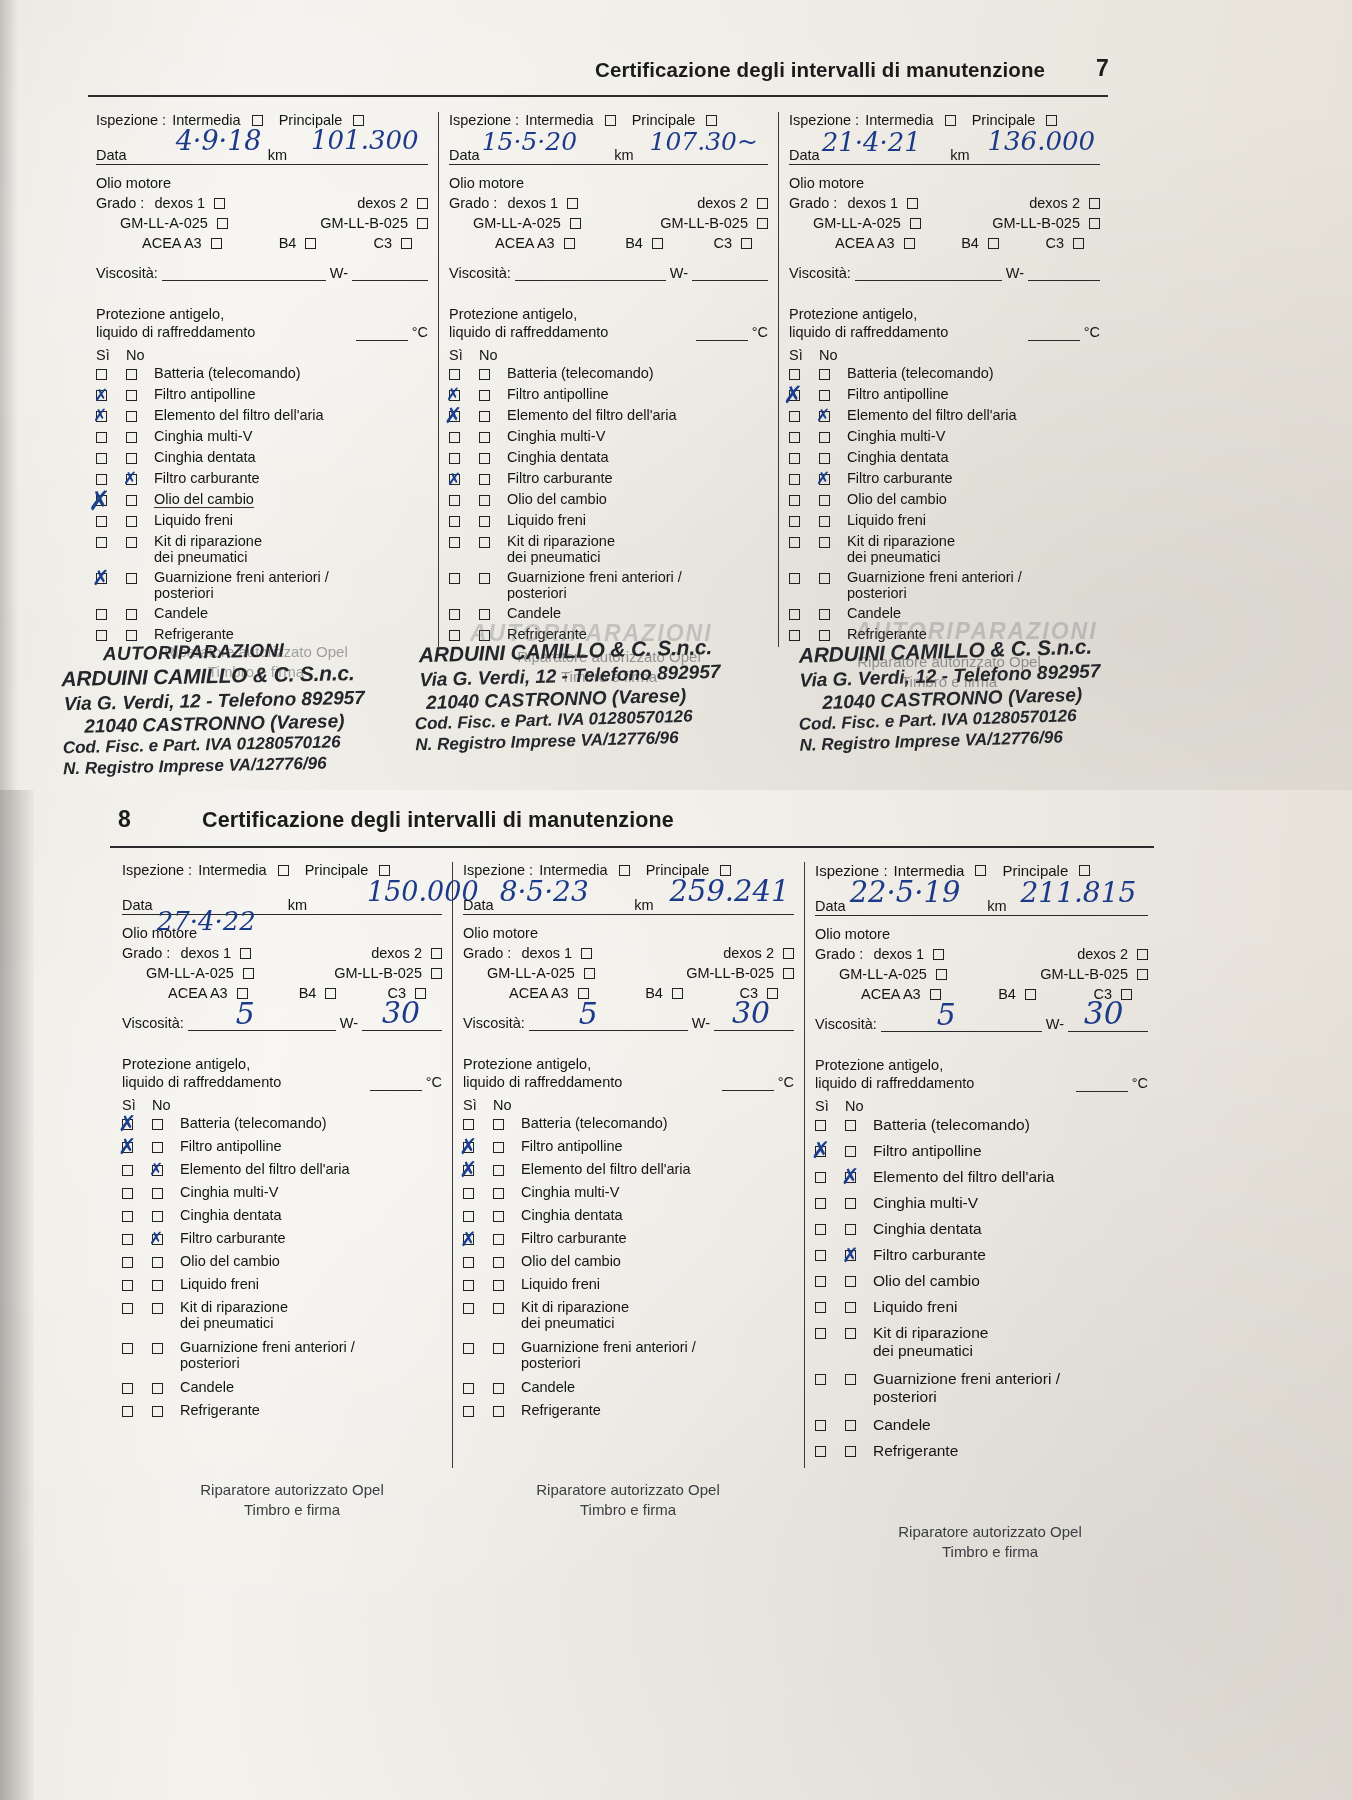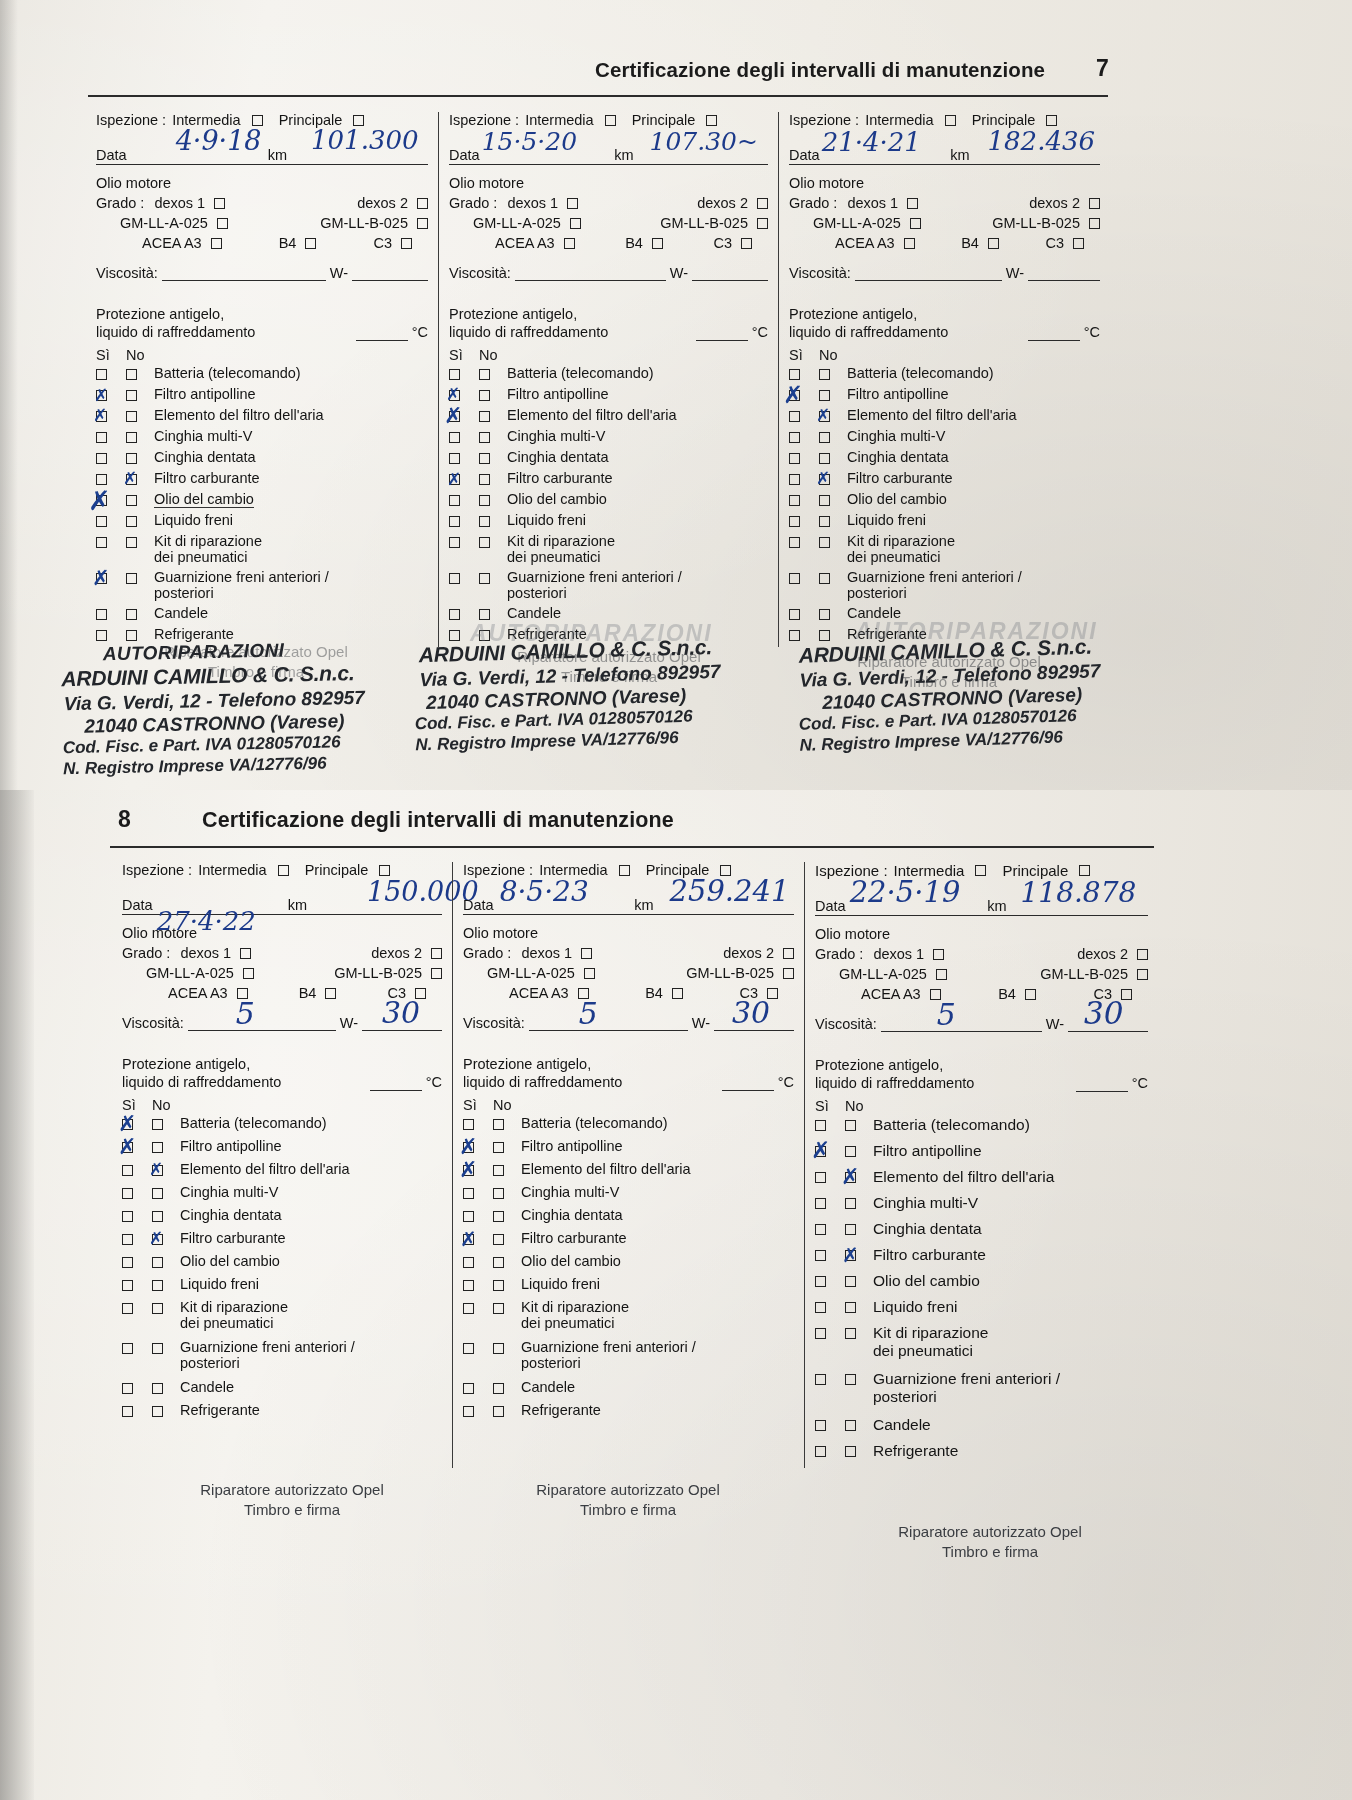--- a/index.html
+++ b/index.html
@@ -540,21 +540,21 @@
         <span>Principale</span>
         <span class="box"></span>
       </div>
       <div class="row-data">
         <span class="lbl">Data</span>
         <span class="fieldslot">
           <span class="ink" style="left:2px; top:-8px; font-size:26px;">21·4·21</span>
         </span>
         <span class="lbl" style="margin:0 4px">km</span>
         <span class="fieldslot">
-          <span class="ink" style="left:14px; top:-9px; font-size:26px;">182.436</span>
+          <span class="ink" style="left:14px; top:-9px; font-size:26px;">136.000</span>
         </span>
       </div>
 
       <div class="sec-title">Olio motore</div>
       <div class="grade-line">
         <span><span>Grado :</span>
           <span style="margin-left:6px">dexos 1</span>
           <span class="box"></span></span>
         <span><span>dexos 2</span>
           <span class="box"></span></span>
@@ -1021,21 +1021,21 @@
         <span>Principale</span>
         <span class="box"></span>
       </div>
       <div class="row-data">
         <span class="lbl">Data</span>
         <span class="fieldslot">
           <span class="ink" style="left:4px; top:-11px; font-size:29px;">22·5·19</span>
         </span>
         <span class="lbl" style="margin:0 2px">km</span>
         <span class="fieldslot">
-          <span class="ink" style="left:12px; top:-10px; font-size:28px;">118.878</span>
+          <span class="ink" style="left:12px; top:-10px; font-size:28px;">211.815</span>
         </span>
       </div>
 
       <div class="sec-title">Olio motore</div>
       <div class="grade-line">
         <span><span>Grado :</span>
           <span style="margin-left:6px">dexos 1</span>
           <span class="box"></span></span>
         <span><span>dexos 2</span>
           <span class="box"></span></span>

